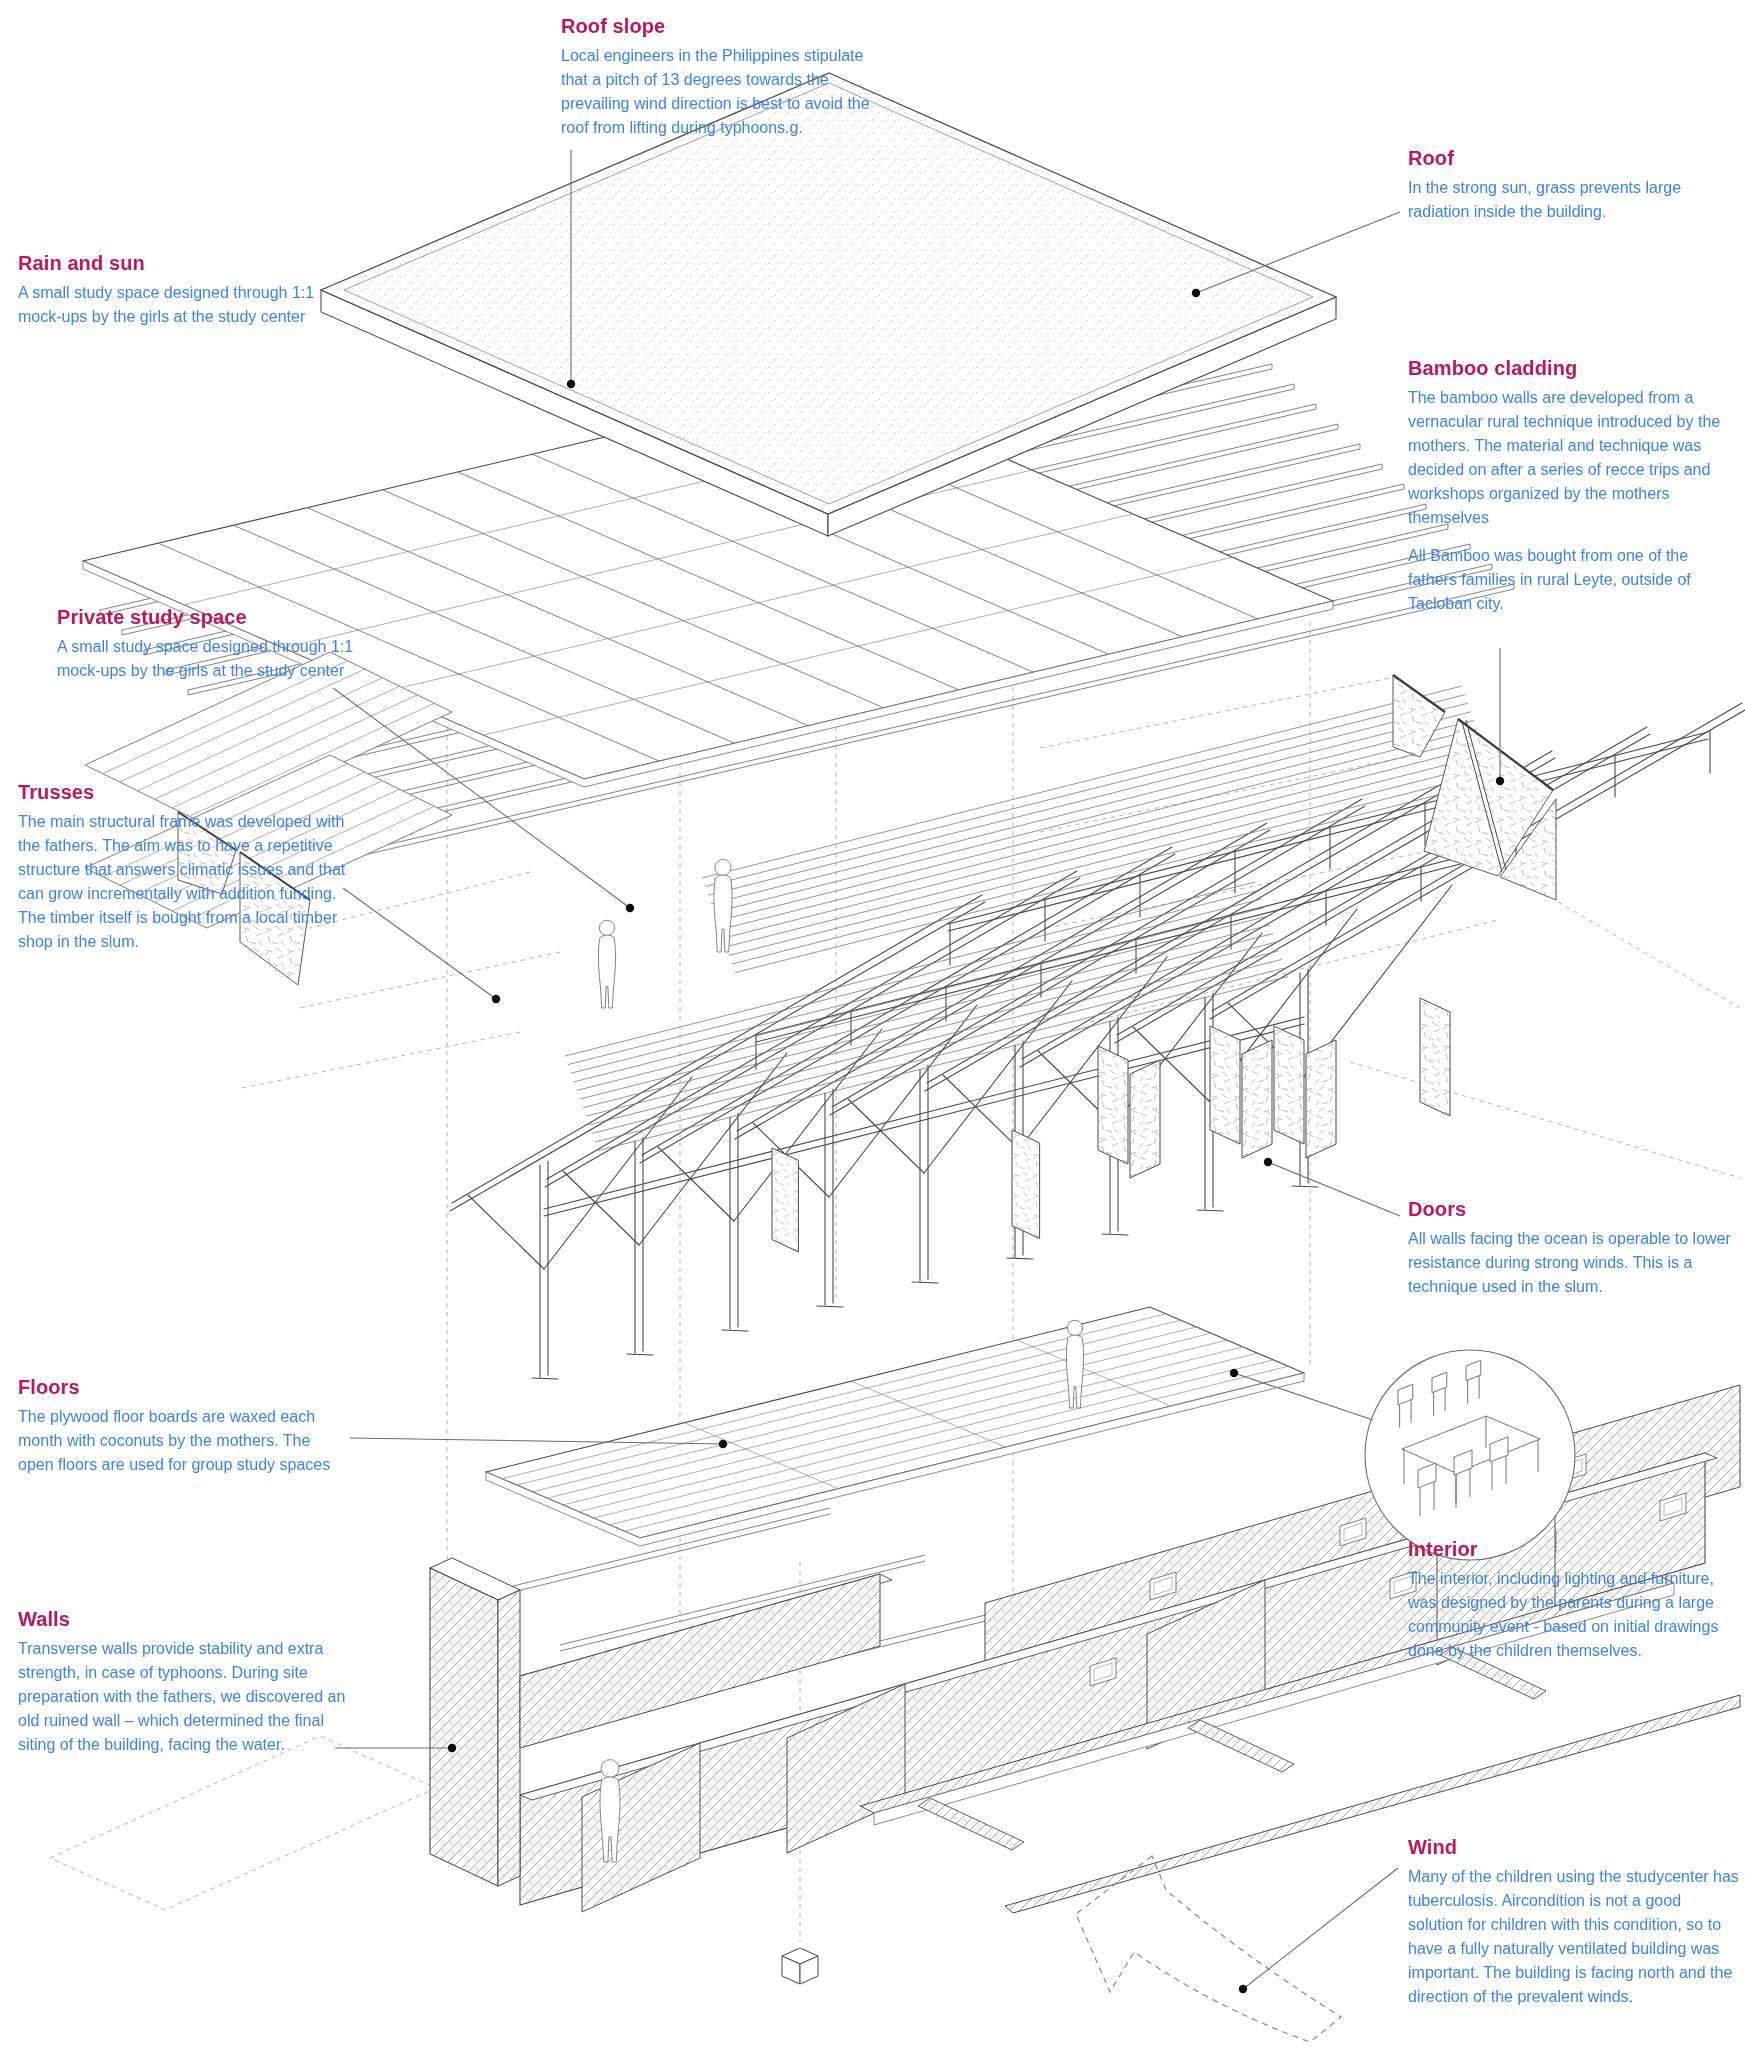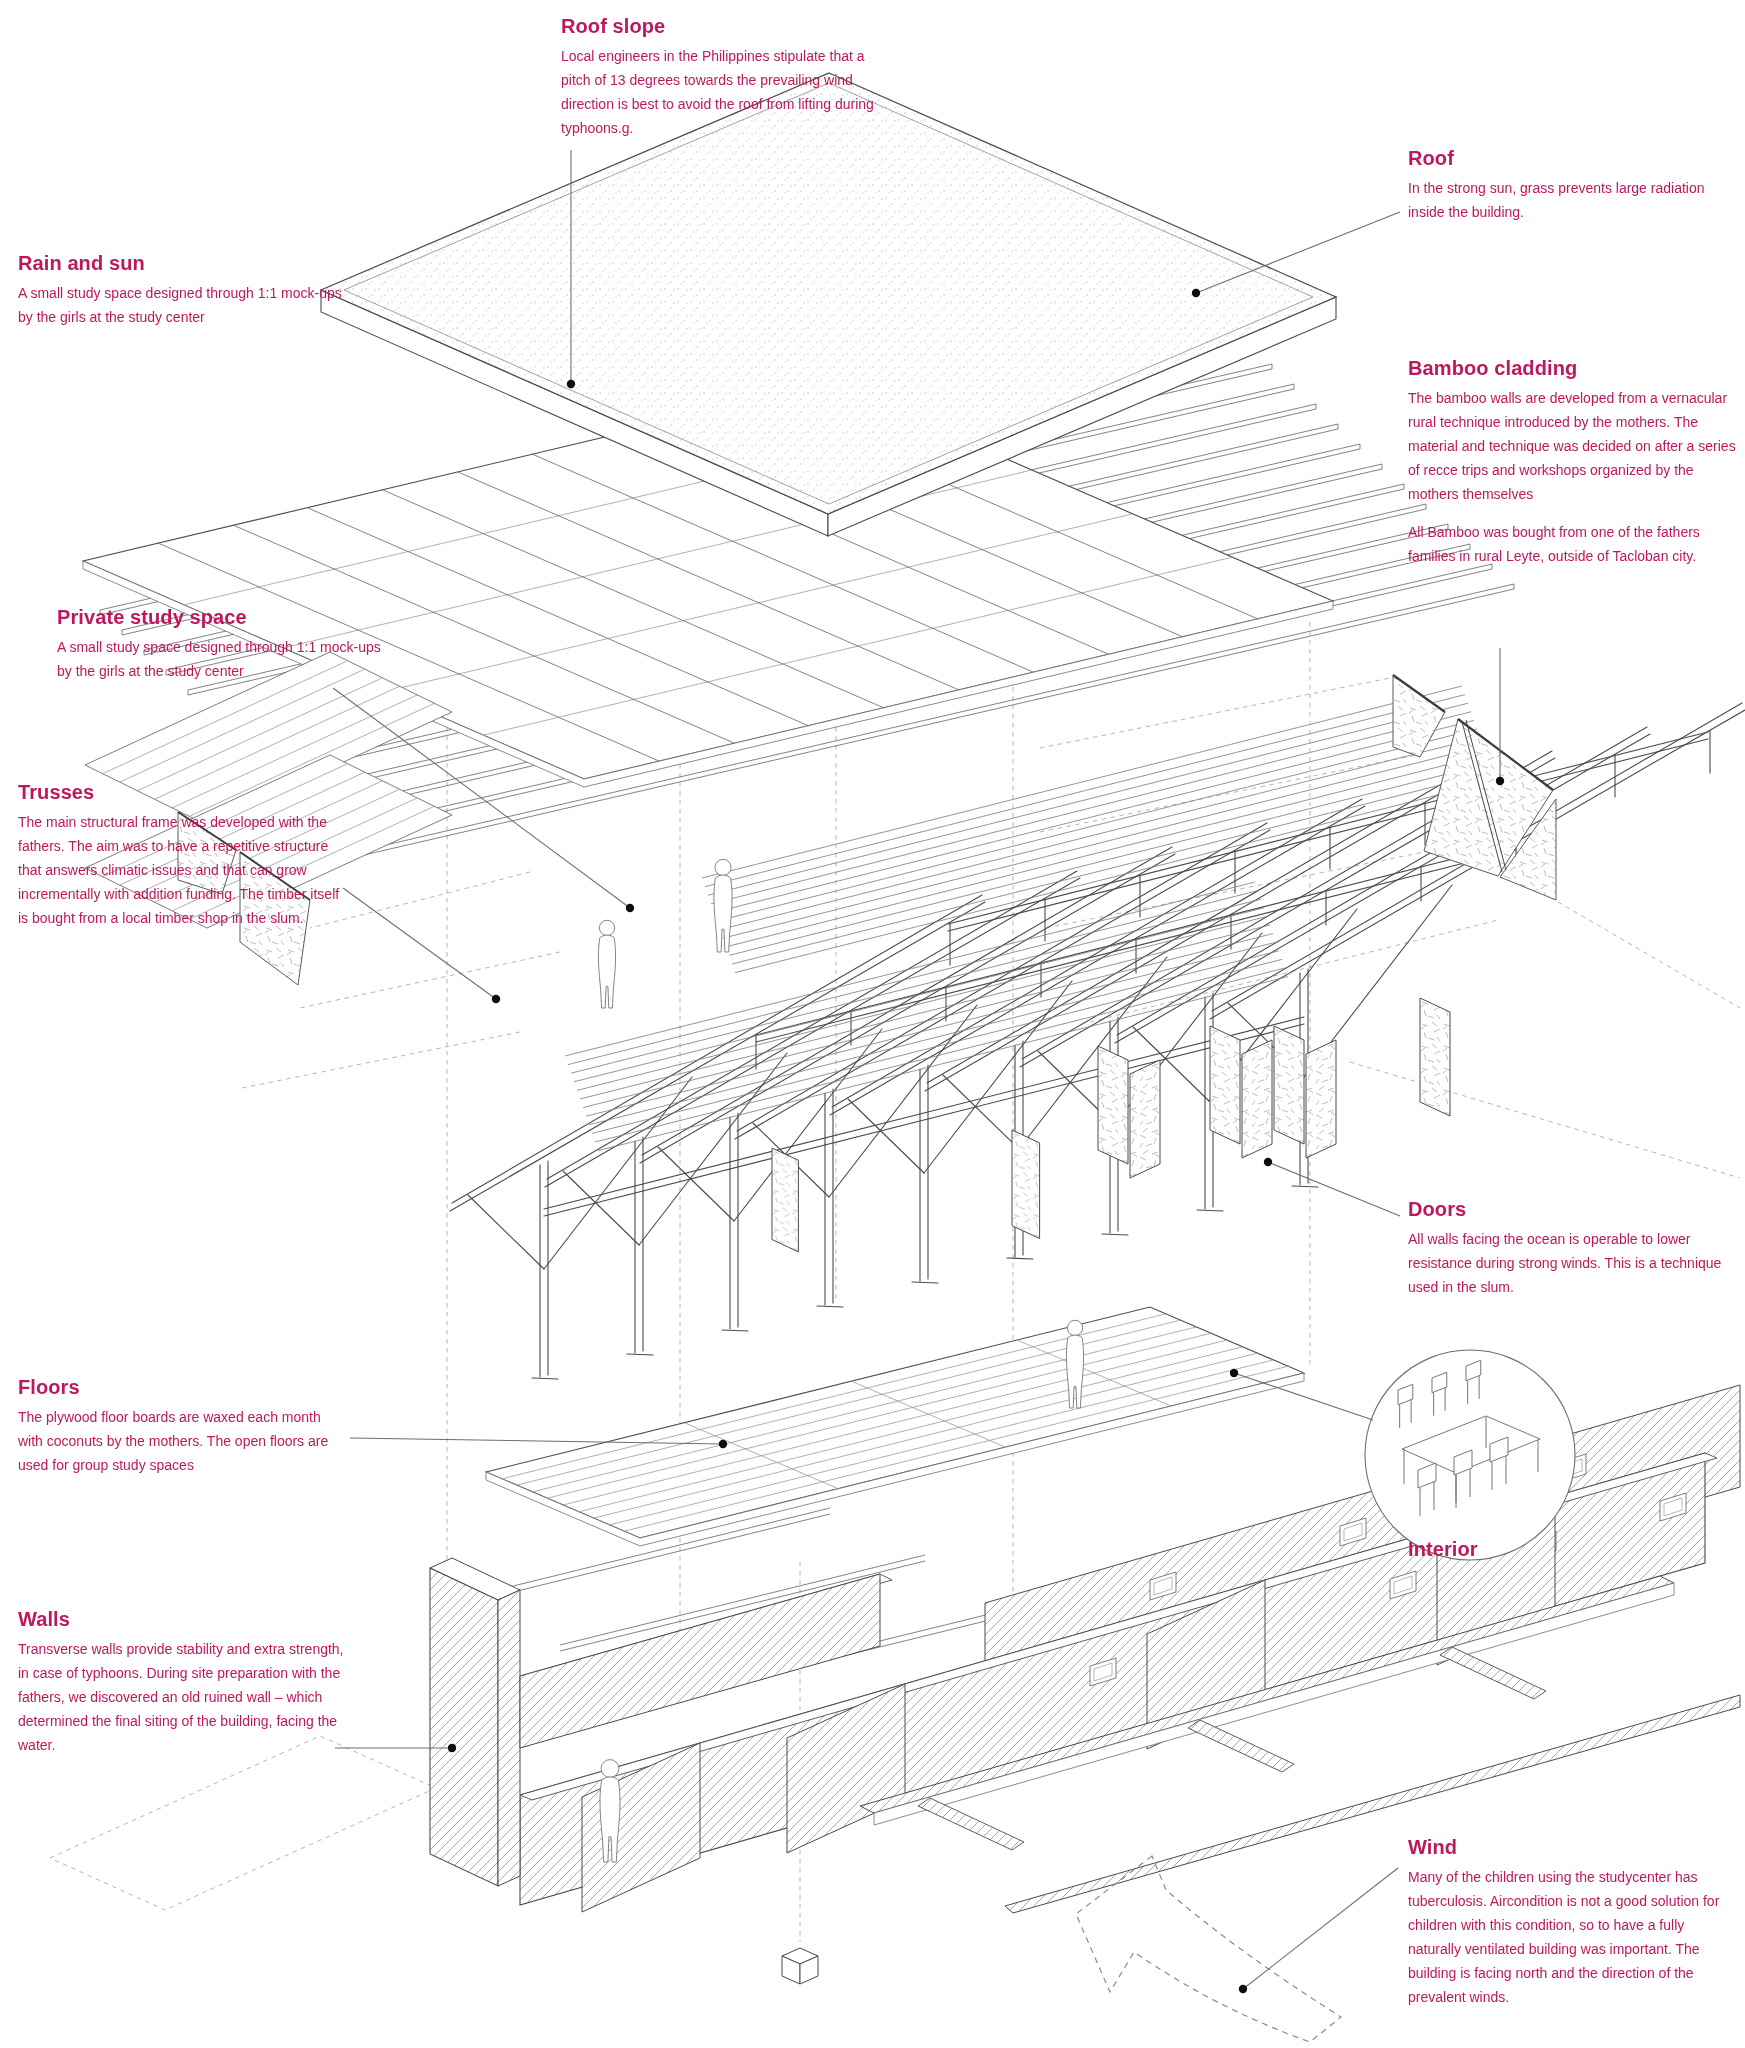--- a/index.html
+++ b/index.html
@@ -1,21 +1,21 @@
 <!DOCTYPE html>
 <html><head>
 <meta charset="utf-8">
 <style>
   html,body{margin:0;padding:0;background:#ffffff;}
   #stage{position:relative;width:1745px;height:2048px;background:#ffffff;overflow:hidden;
          font-family:"Liberation Sans", sans-serif;}
   #diagram{position:absolute;left:0;top:0;width:1745px;height:2048px;}
   .label{position:absolute;width:330px;z-index:5;}
   .label h3{margin:0 0 5px 0;font-size:20px;line-height:26px;font-weight:700;color:#be185d;letter-spacing:.1px;}
-  .label p{margin:0;font-size:14px;line-height:24px;font-weight:400;color:#be185d;}
+  .label p{margin:0;font-size:16px;line-height:24px;font-weight:400;color:#3b82f6;}
   .label p + p{margin-top:14px;}
   svg line, svg path, svg polygon, svg circle, svg rect{vector-effect:non-scaling-stroke;}
   .ink{stroke:#4a4a4a;stroke-width:1.1;fill:none;stroke-linecap:round;}
   .ink2{stroke:#6d6d6d;stroke-width:.85;fill:none;}
   .soft{stroke:#9a9a9a;stroke-width:.8;fill:none;}
   .dash{stroke:#ababab;stroke-width:.9;fill:none;stroke-dasharray:4.5 4.5;}
   .lead{stroke:#6e6e6e;stroke-width:1.1;fill:none;}
   .whiteface{fill:#ffffff;stroke:#4a4a4a;stroke-width:1.1;}
 </style>
 </head>
@@ -393,20 +393,21 @@
     <p>The main structural frame was developed with the fathers. The aim was to have a repetitive structure that answers climatic issues and that can grow incrementally with addition funding. The timber itself is bought from a local timber shop in the slum.</p>
   </div>
 
   <div class="label" style="left:18px;top:1374px;">
     <h3>Floors</h3>
     <p>The plywood floor boards are waxed each month with coconuts by the mothers. The open floors are used for group study spaces</p>
   </div>
 
   <div class="label" style="left:1408px;top:1536px;width:328px;">
     <h3>Interior</h3>
+    <p>The interior, including lighting and furniture, was designed by the parents during a large community event - based on initial drawings done by the children themselves.</p>
   </div>
 
   <div class="label" style="left:1408px;top:1834px;width:332px;">
     <h3>Wind</h3>
     <p>Many of the children using the studycenter has tuberculosis. Aircondition is not a good solution for children with this condition, so to have a fully naturally ventilated building was important. The building is facing north and the direction of the prevalent winds.</p>
   </div>
 
   <div class="label" style="left:18px;top:1606px;">
     <h3>Walls</h3>
     <p>Transverse walls provide stability and extra strength, in case of typhoons. During site preparation with the fathers, we discovered an old ruined wall – which determined the final siting of the building, facing the water.</p>

